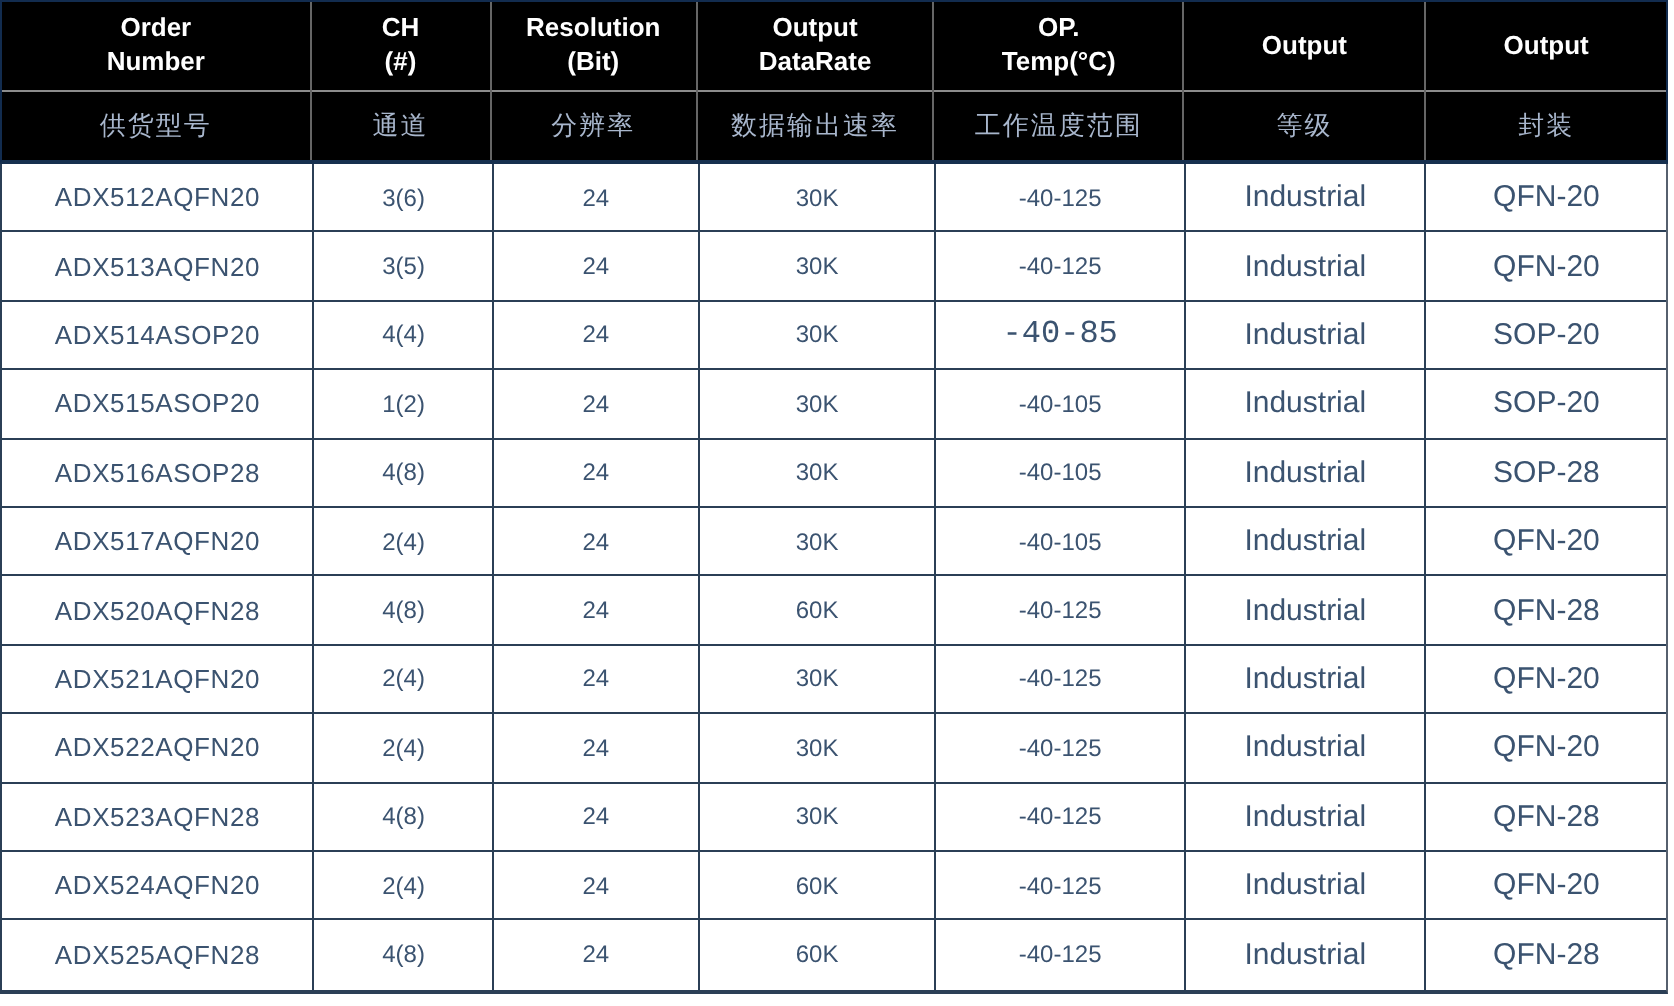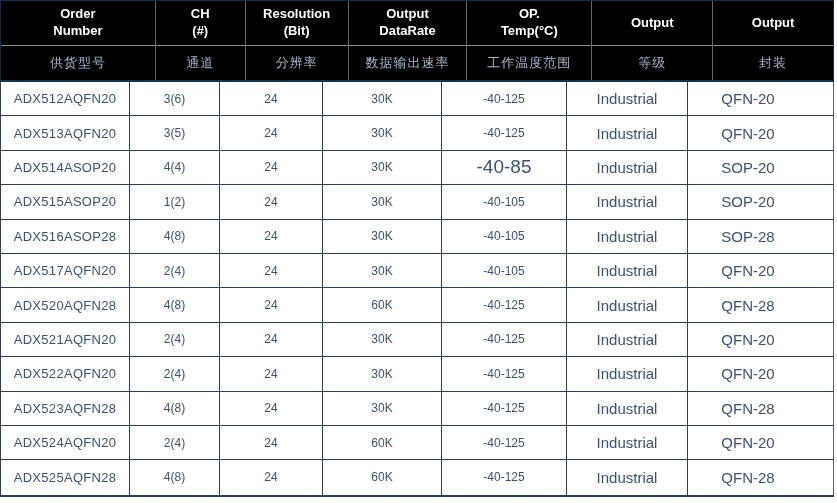--- a/index.html
+++ b/index.html
@@ -58,24 +58,24 @@
   }
   .td:last-child { border-right: none; }
   
   .c0 { width: 155px; }
   .c1 { width: 90px; }
   .c2 { width: 103px; }
   .c3 { width: 119px; justify-content: center; }
   .c4 { width: 125px; }
   .c5 { width: 121px; }
   .c6 { width: 120px; }
-  .tbody .c0 { width: 129px; } 
+  .tbody .c0 { width: 157px; } 
   .td.c0 { font-size: 13px; letter-spacing: 0.3px; }
   .td.c5, .td.c6 { font-size: 15px; }
-  .td.emph { font-size: 19px; }
+  .td.emph { font-size: 16px; font-family: Liberation Mono, monospace; }
 </style>
 </head>
 <body>
 
 <div class="tbl">
   <div class="thead">
     <div class="th c0">
       <div class="th-en">Order
 Number</div>
       <div class="th-cn">供货型号</div>

